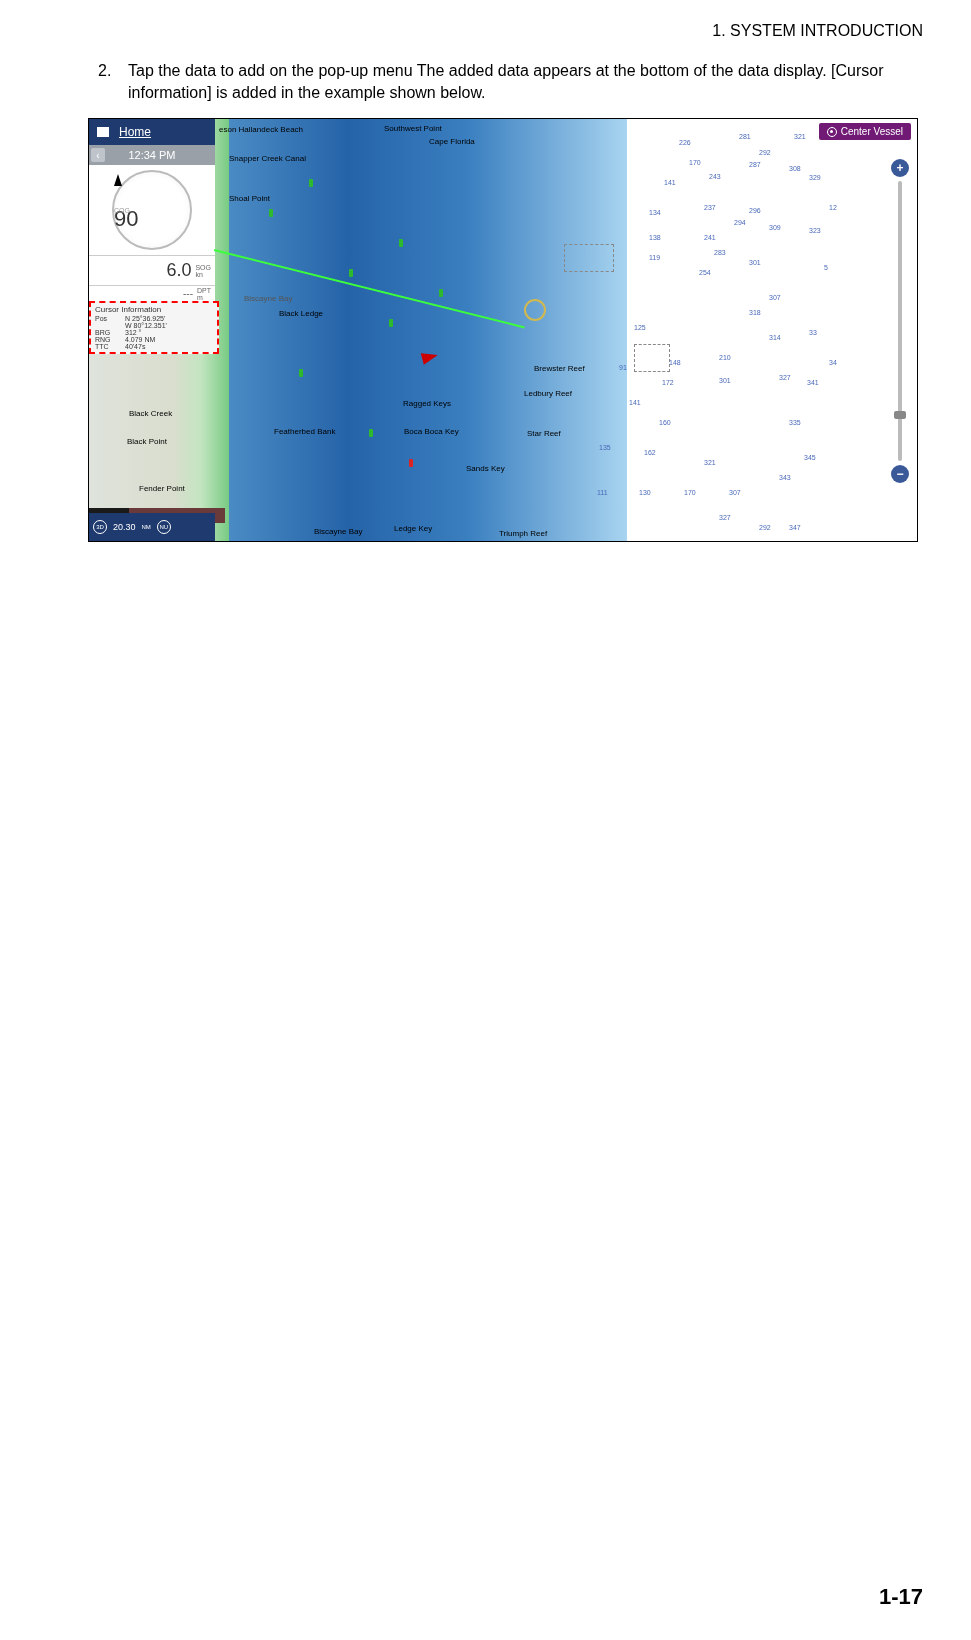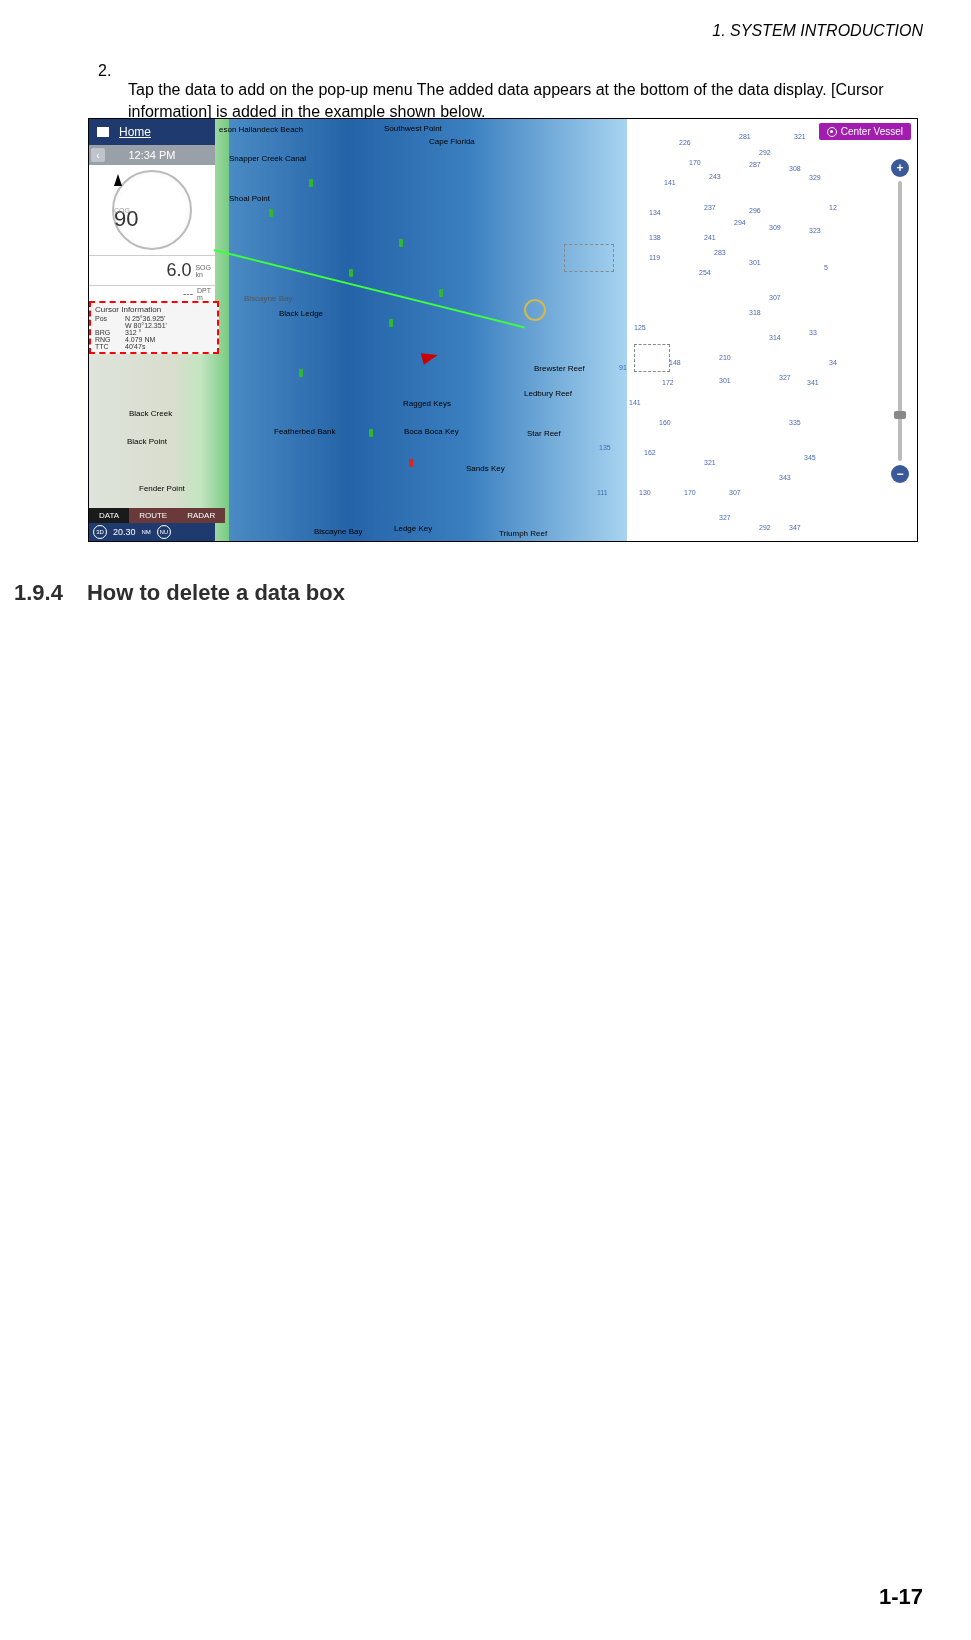--- a/index.html
+++ b/index.html
@@ -9,38 +9,36 @@
       background: #ffffff;
       font-family: Arial, Helvetica, sans-serif;
       color: #000000;
       position: relative;
     }
     .page-header {
       position: absolute;
       top: 22px;
       right: 48px;
       font-size: 16px;
-      font-style: italic;
     }
     .step-block {
       position: absolute;
       top: 60px;
       left: 98px;
       width: 824px;
       font-size: 16px;
       line-height: 1.4;
       display: flex;
     }
     .step-num {
       width: 30px;
       flex-shrink: 0;
     }
     .step-text {
       flex: 1;
-      margin-top: 19px;
     }
     .screenshot {
       position: absolute;
       top: 118px;
       left: 88px;
       width: 830px;
       height: 424px;
       border: 1px solid #000;
       background: #a8d4f0;
       overflow: hidden;
@@ -206,21 +204,21 @@
     .cursor-info-box .ci-row {
       display: flex;
     }
     .cursor-info-box .ci-label {
       width: 30px;
     }
     .center-vessel-btn {
       position: absolute;
       right: 6px;
       top: 4px;
-      background: #a21caf;
+      background: #701a75;
       color: #fff;
       font-size: 10px;
       padding: 3px 8px;
       border-radius: 2px;
       display: flex;
       align-items: center;
       gap: 4px;
     }
     .target-icon {
       width: 10px;
@@ -284,21 +282,21 @@
       padding: 3px 10px;
       color: #fff;
     }
     .tab-data { background: #1a1a1a; }
     .tab-route { background: #6a3a3a; }
     .tab-radar { background: #6a3a3a; }
     .scale-bar {
       position: absolute;
       left: 0;
       bottom: 0;
-      height: 18px;
+      height: 28px;
       width: 126px;
       background: #1f3a6e;
       color: #fff;
       display: flex;
       align-items: center;
       font-size: 9px;
       gap: 6px;
       padding-left: 4px;
     }
     .scale-badge {
@@ -569,19 +567,15 @@
 
   <div class="scale-bar">
     <span class="scale-badge">3D</span>
     <span>20.30</span>
     <span style="font-size:6px">NM</span>
     <span class="scale-badge">NU</span>
   </div>
 </div>
 
 <div class="section-194">
-  <div class="sec-row">
-    <span class="sec-num">1.9.4</span>
-    <span class="sec-title">How to delete a data box</span>
-  </div>
 </div>
 
 <div class="page-num">1-17</div>
 
 </body></html>

